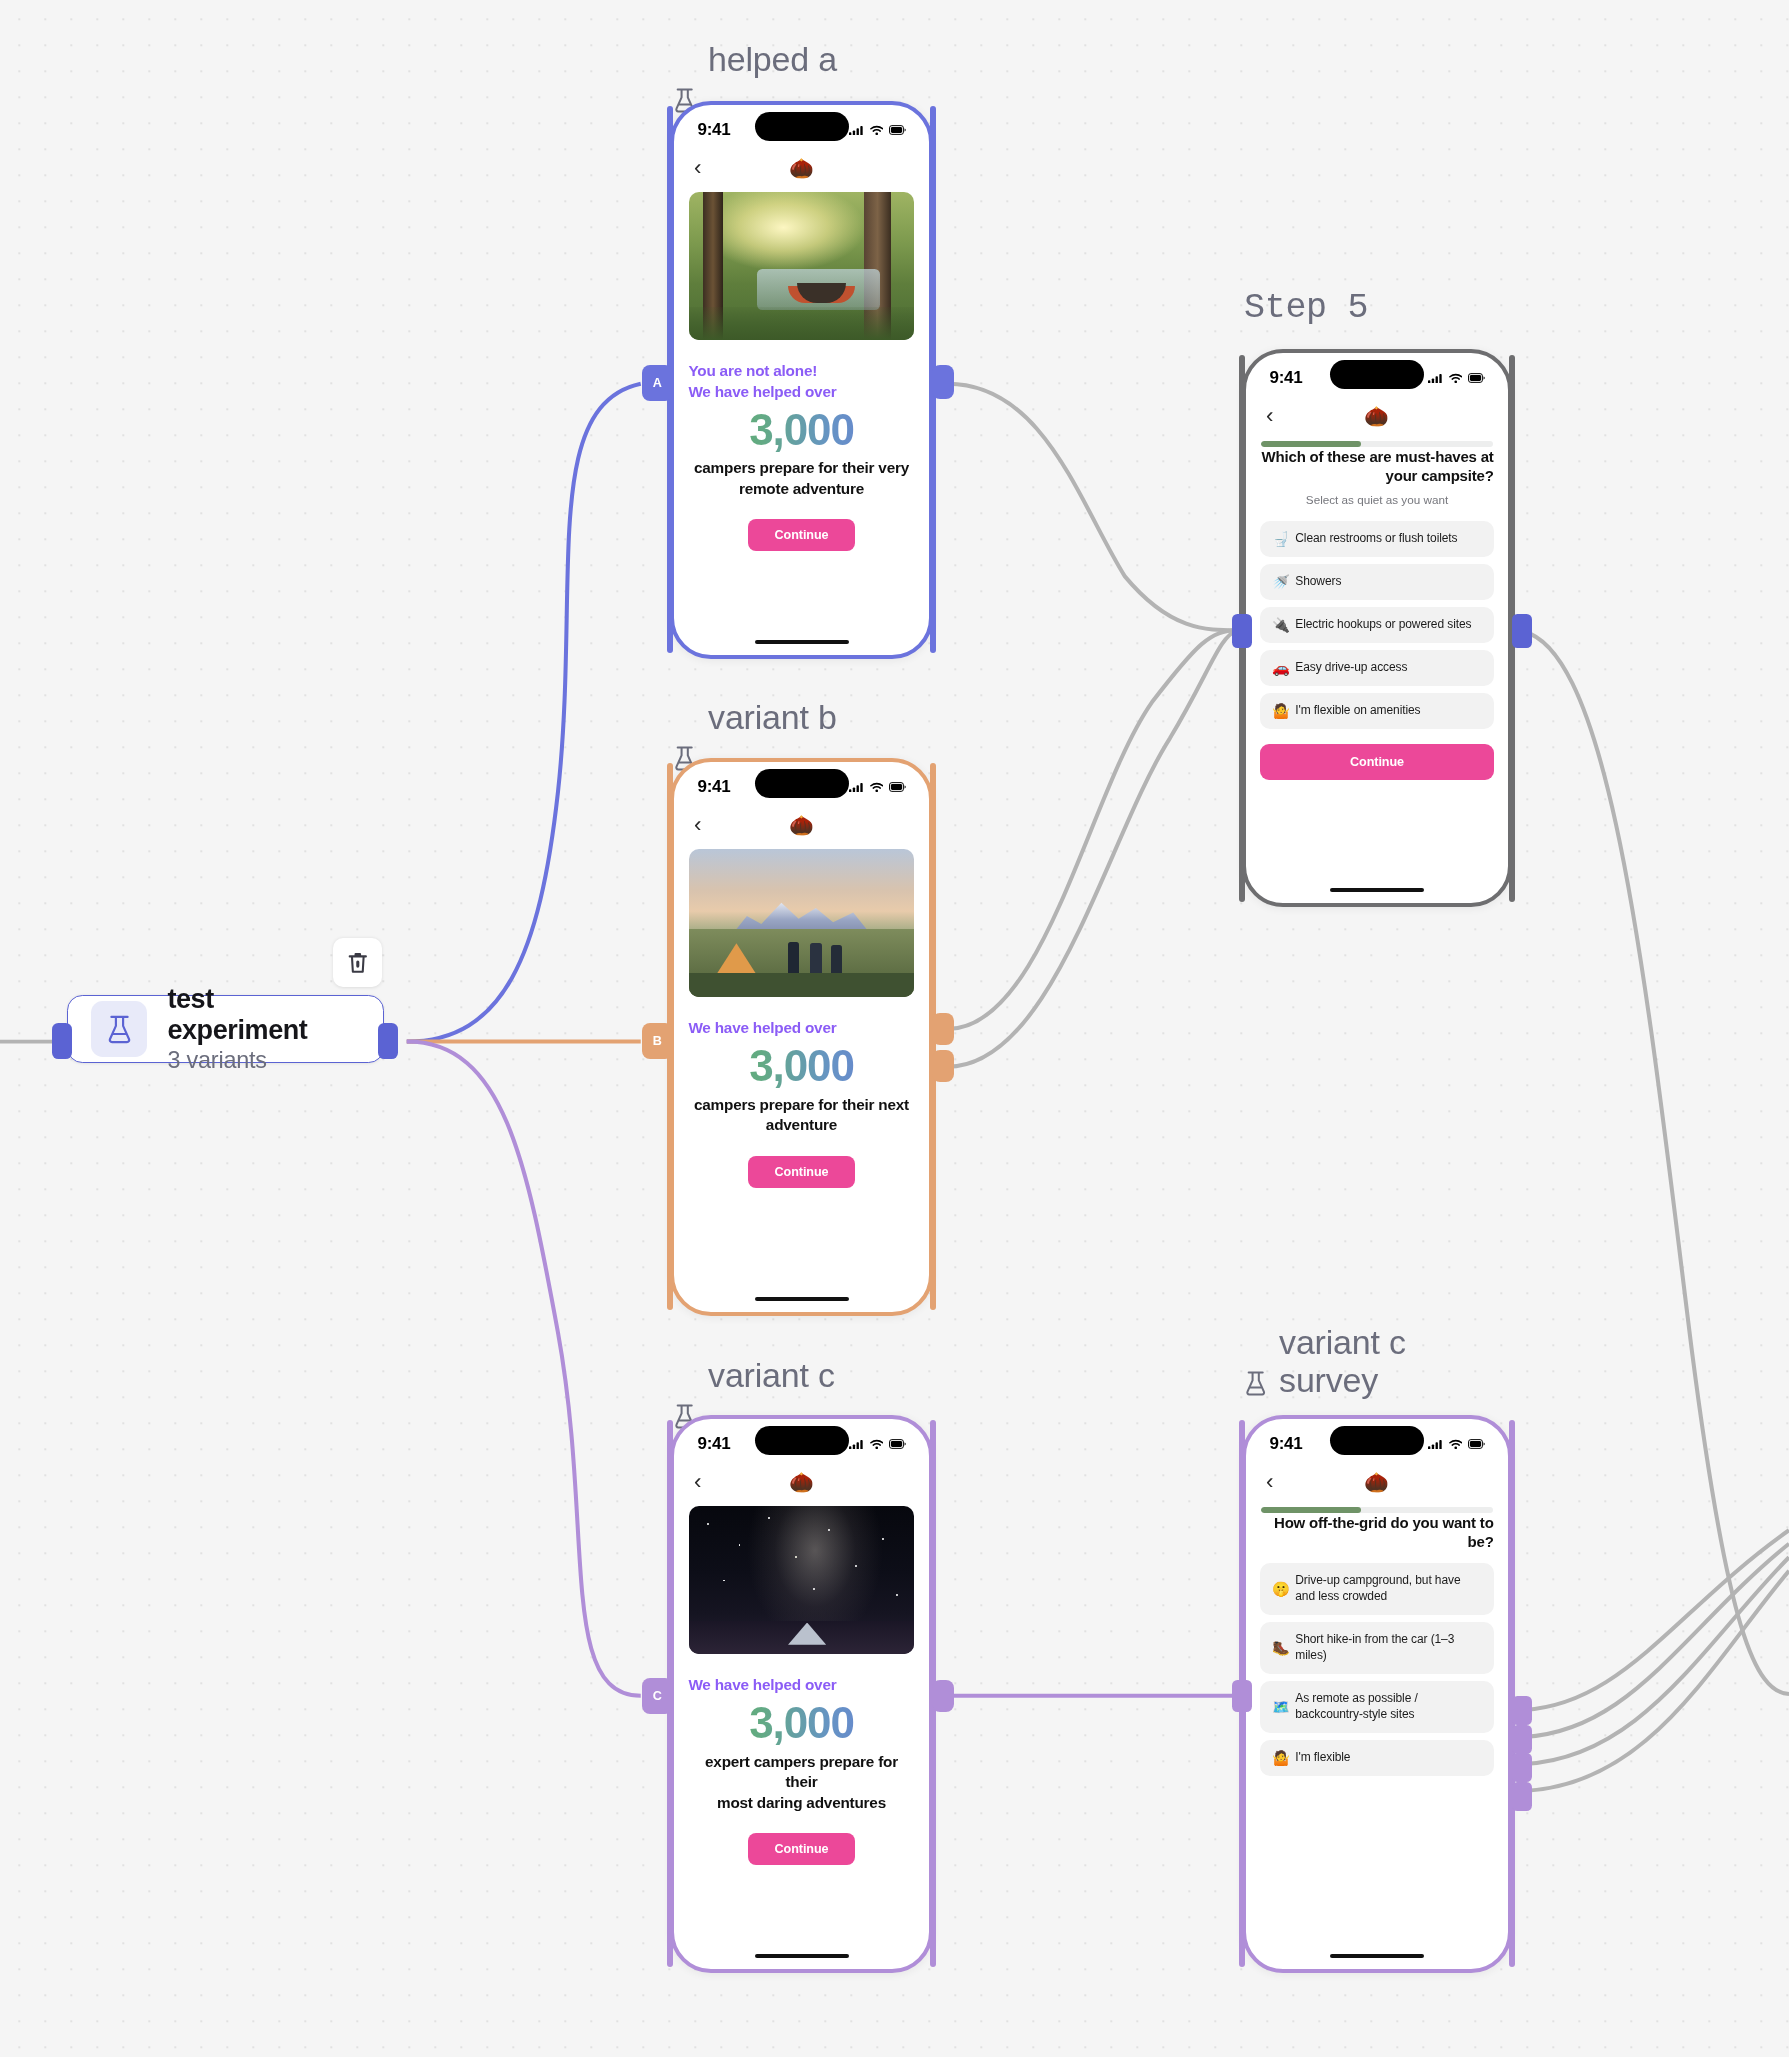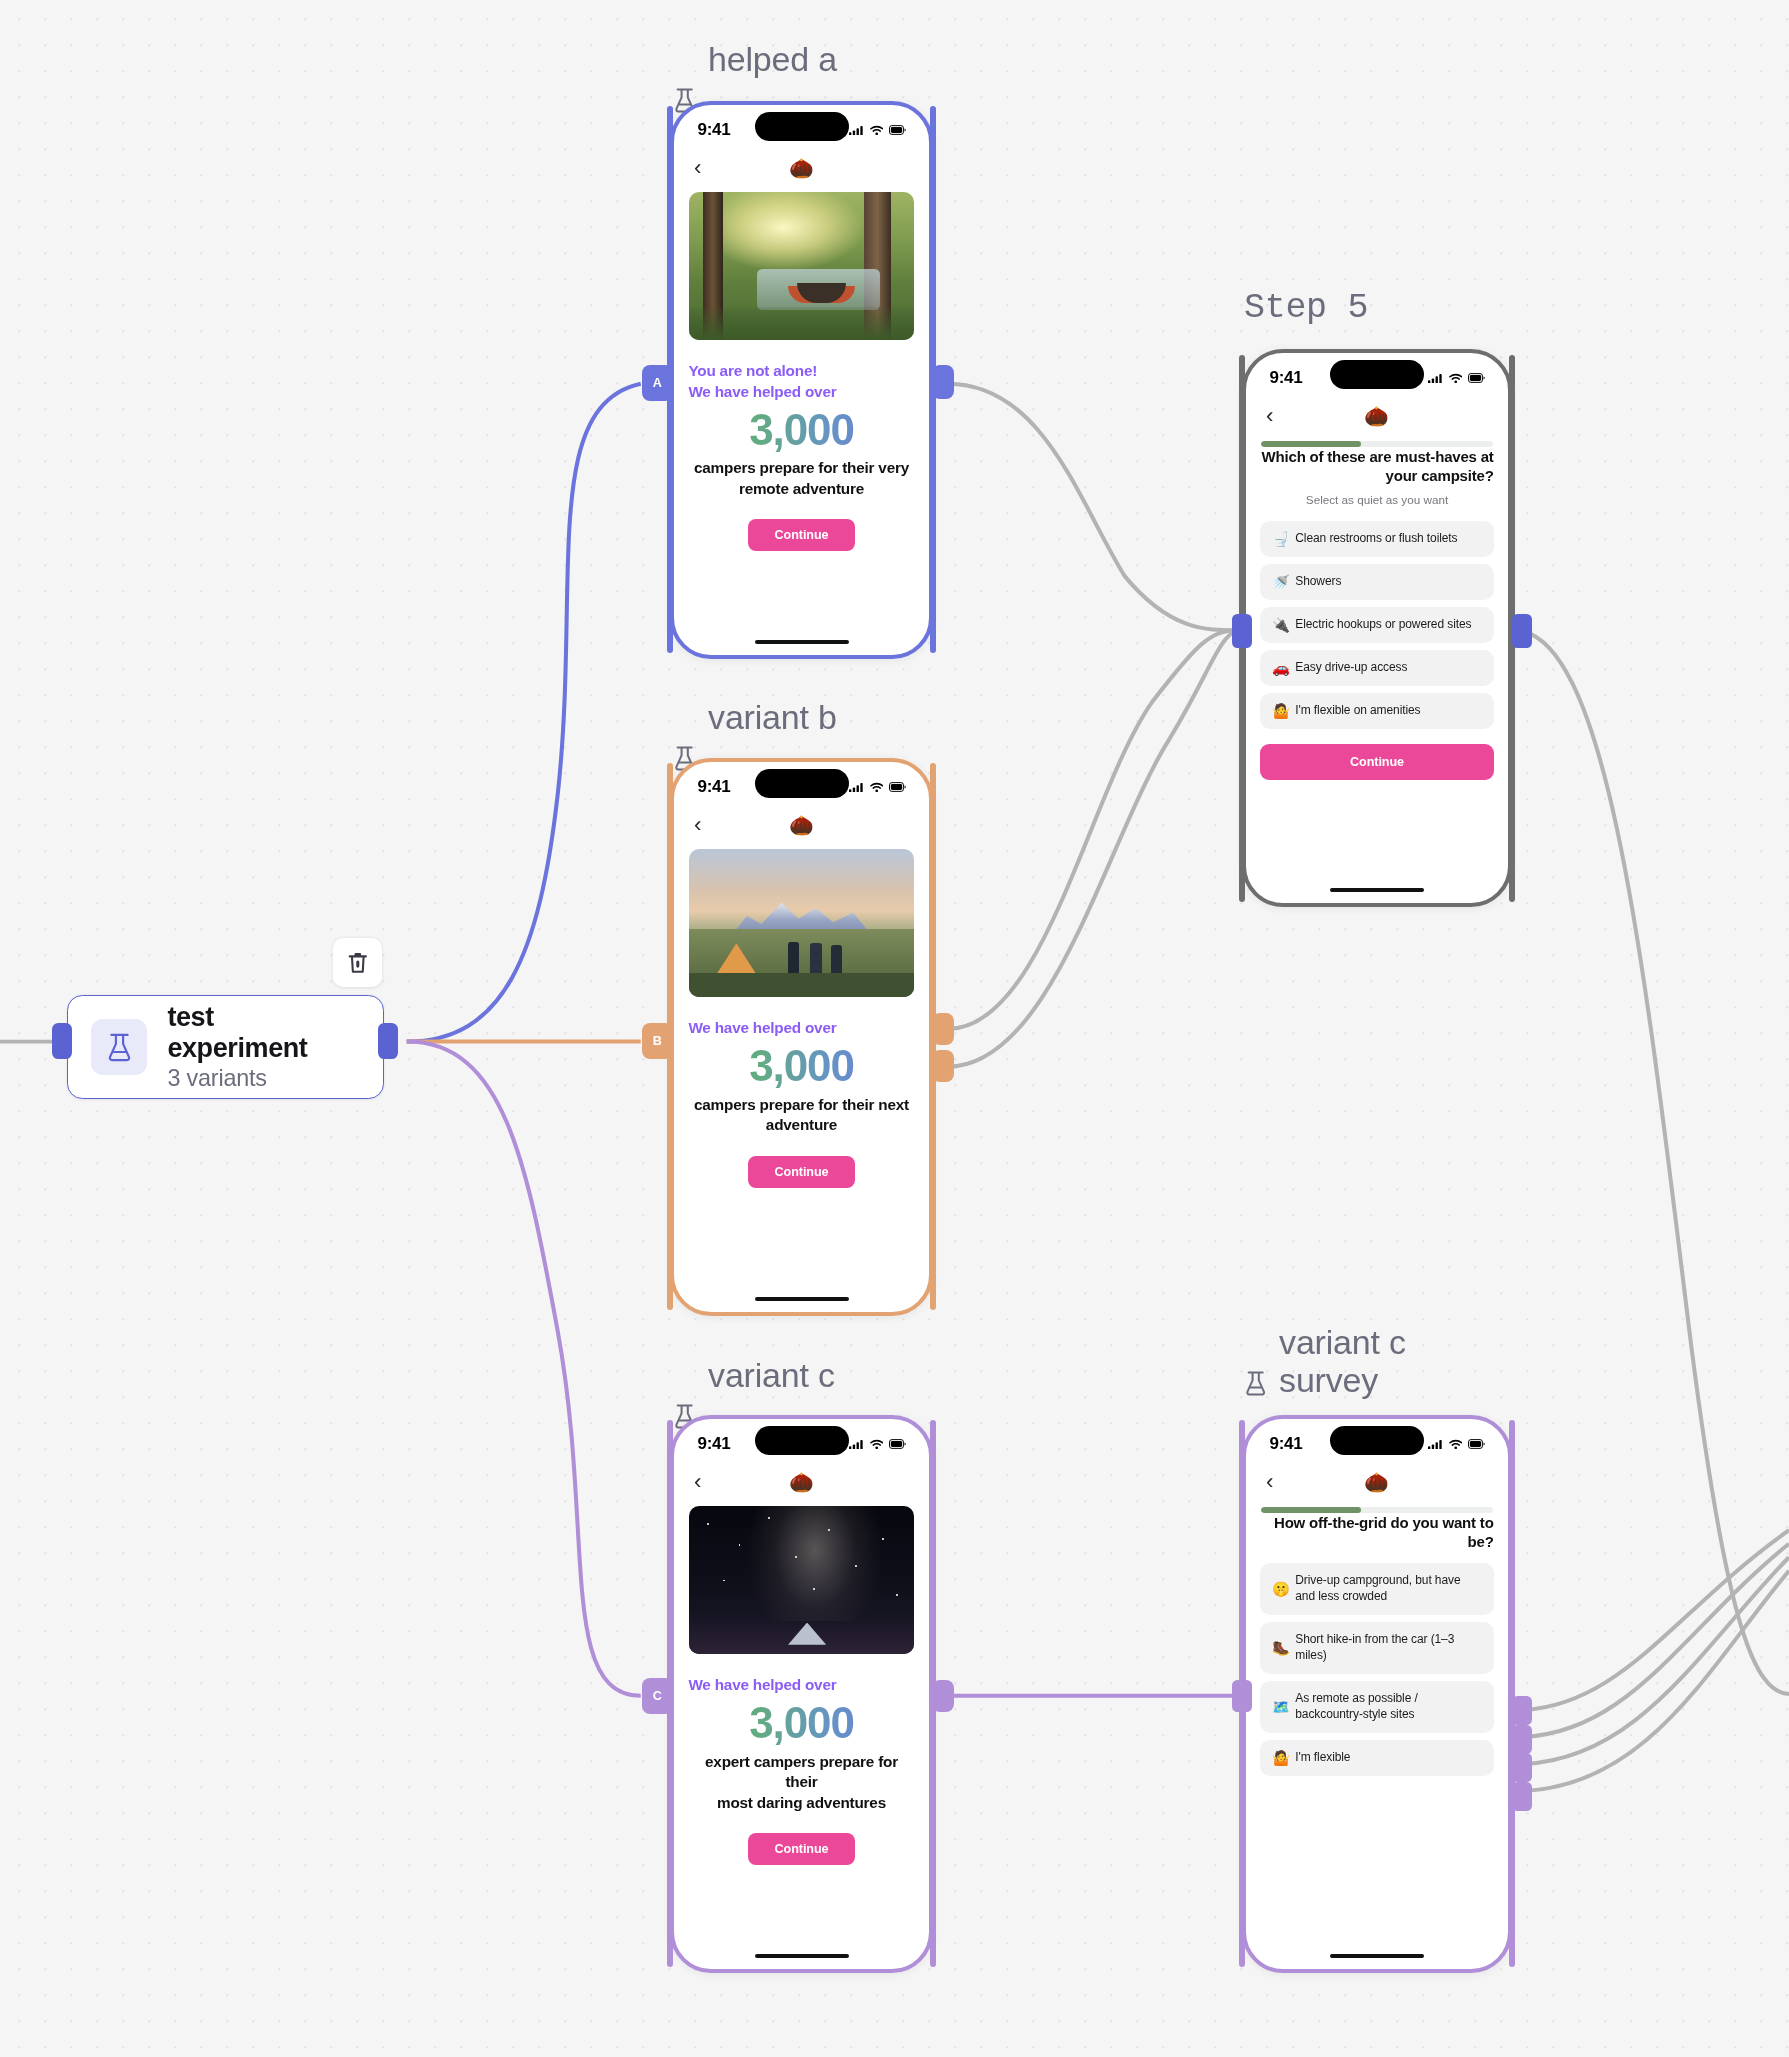--- a/index.html
+++ b/index.html
@@ -177,21 +177,21 @@
     <path d="M1683,1990 C1830,1990 1900,1850 1988,1745" stroke="#b3b3b3" stroke-width="4.5" fill="none"></path>
   </svg>
 
   <button class="trash-btn" style="left:333px; top:938px;">
     <svg width="21.6" height="23.4" viewBox="0 0 24 26" fill="none">
       <path d="M3 6h18M9.5 6V3.5h5V6M5.5 6l1 17h11l1-17" stroke="#3a3a44" stroke-width="2.3" stroke-linecap="round" stroke-linejoin="round"></path>
       <rect x="10.3" y="10.5" width="3.4" height="8" rx="1.7" fill="#3a3a44"></rect>
     </svg>
   </button>
 
-  <div class="exp-node" style="left:67px; top:995px; width:317px; height:104px;">
+  <div class="exp-node" style="left:67px; top:995px; width:317px; height:68px;">
     <div class="exp-icon">
       <svg width="27" height="29" viewBox="0 0 30 32" fill="none">
         <path d="M6 2h18M11 2v10L4.5 26.5c-.8 1.8.4 3.5 2.2 3.5h16.6c1.8 0 3-1.7 2.2-3.5L19 12V2" stroke="#5b63d3" stroke-width="2.4" stroke-linecap="round" stroke-linejoin="round"></path>
         <path d="M8.2 21h13.6" stroke="#5b63d3" stroke-width="2.4" stroke-linecap="round"></path>
       </svg>
     </div>
     <div class="exp-texts">
       <div class="exp-title">test experiment</div>
       <div class="exp-sub">3 variants</div>
     </div>

